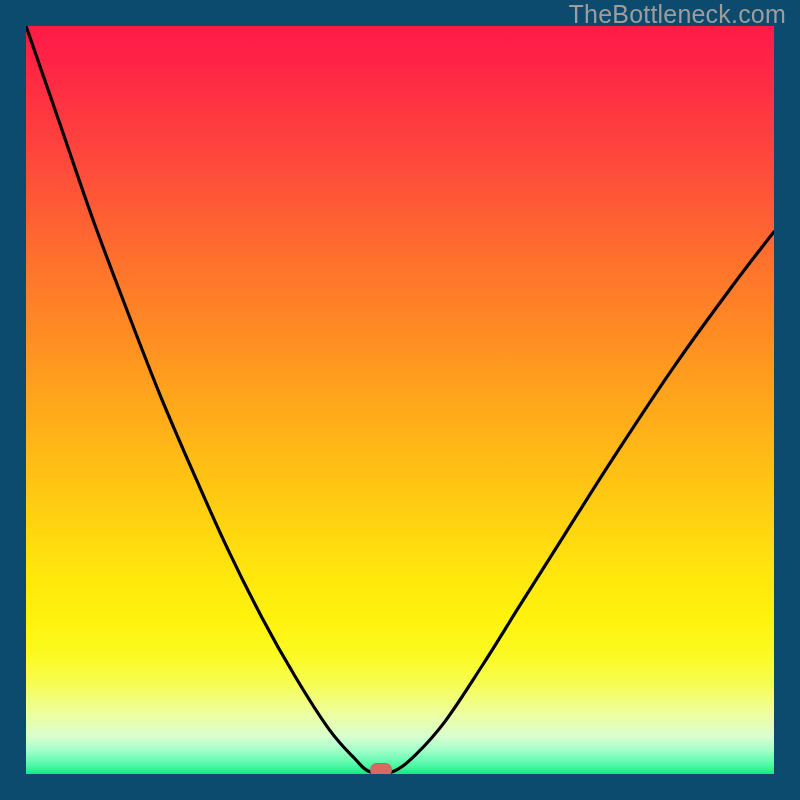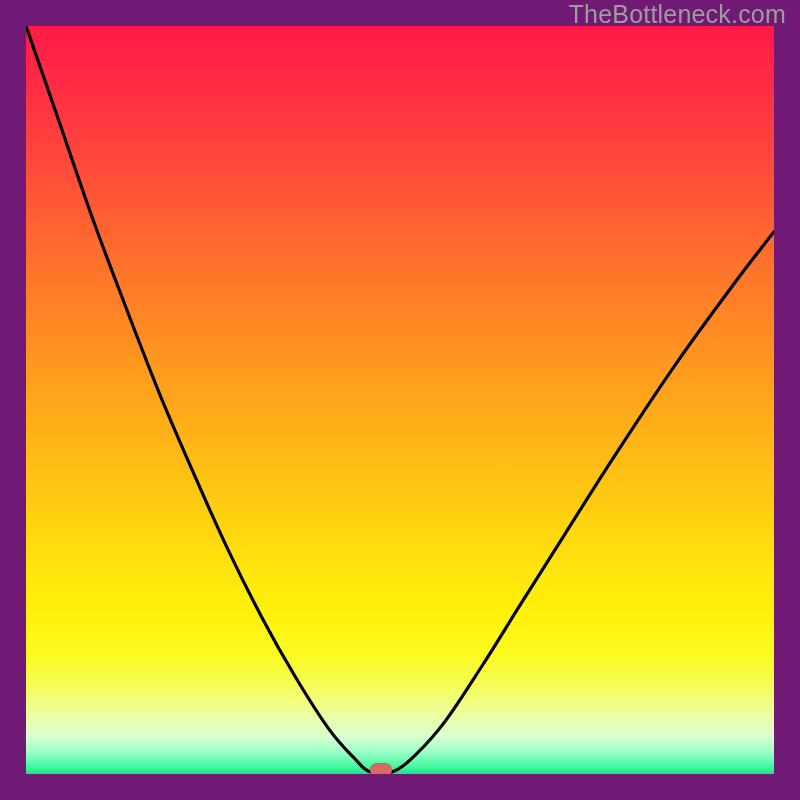--- a/index.html
+++ b/index.html
@@ -10,21 +10,21 @@
     background: #000;
     overflow: hidden;
     font-family: Arial, Helvetica, sans-serif;
   }
   .frame {
     position: absolute;
     left: 0;
     top: 0;
     width: 800px;
     height: 800px;
-    background: #701a75;
+    background: #0c4a6e;
   }
   .plot {
     position: absolute;
     left: 26px;
     top: 26px;
     width: 748px;
     height: 748px;
     overflow: hidden;
   }
   .gradient {

